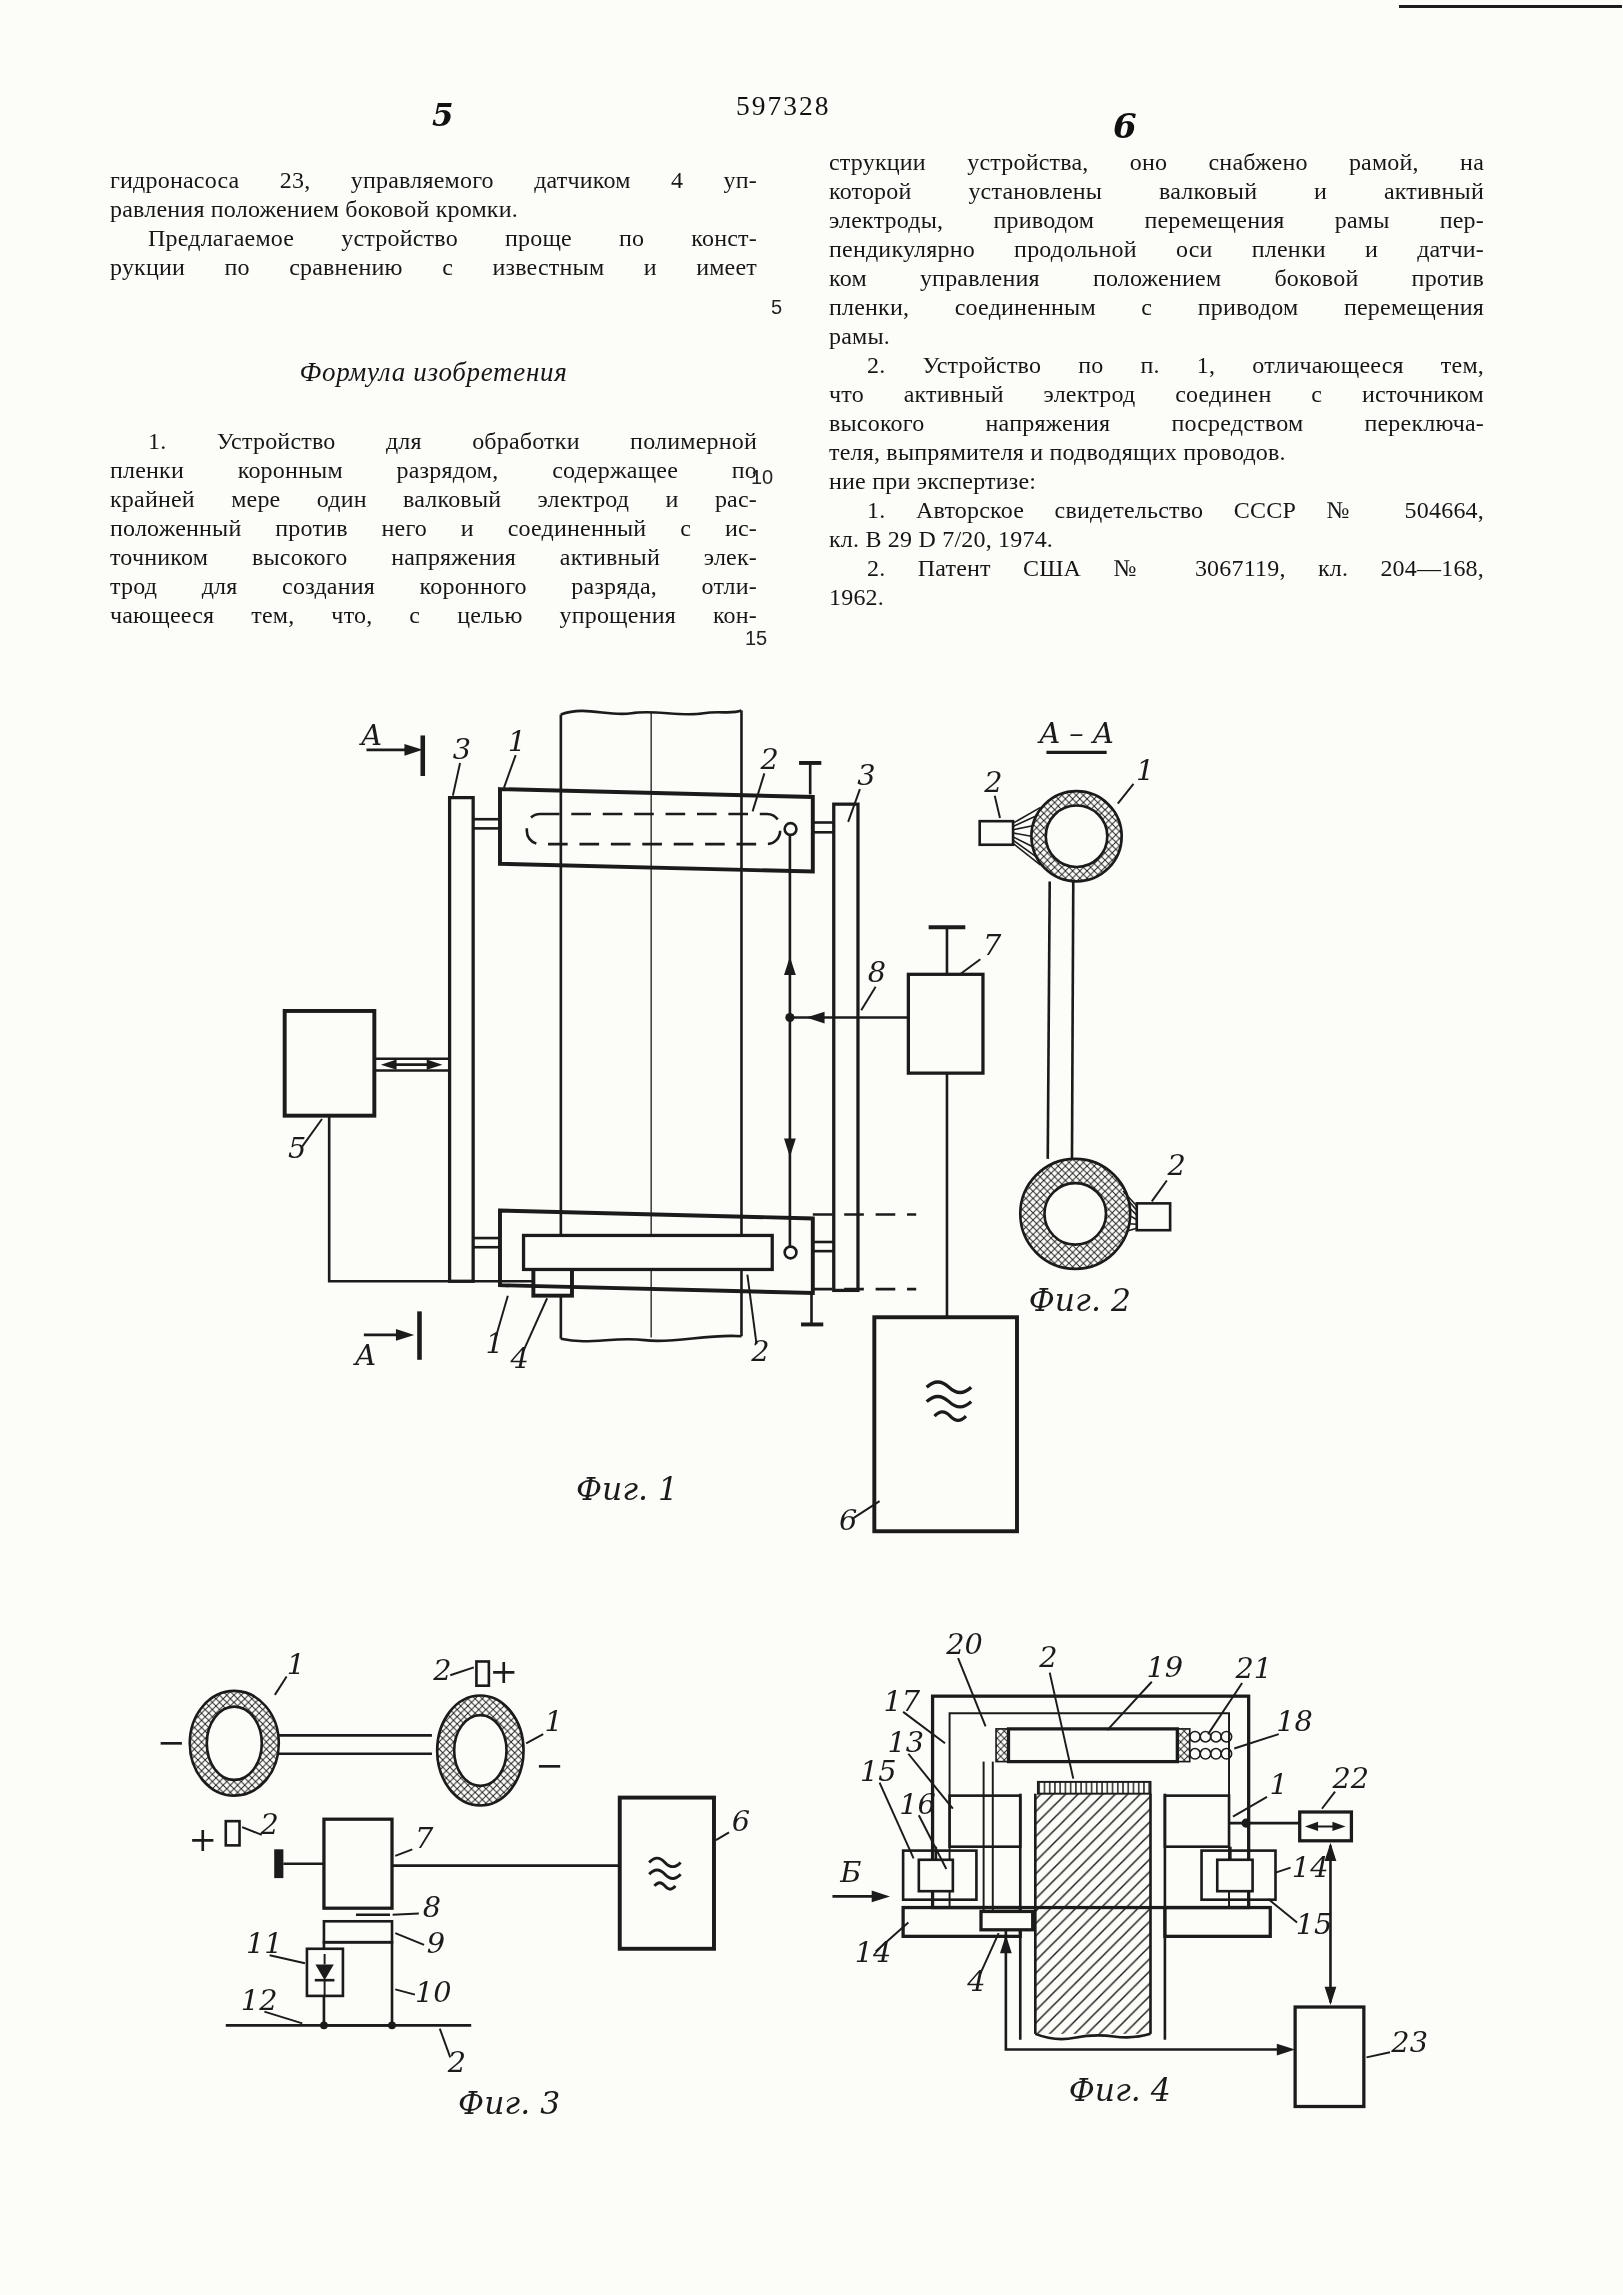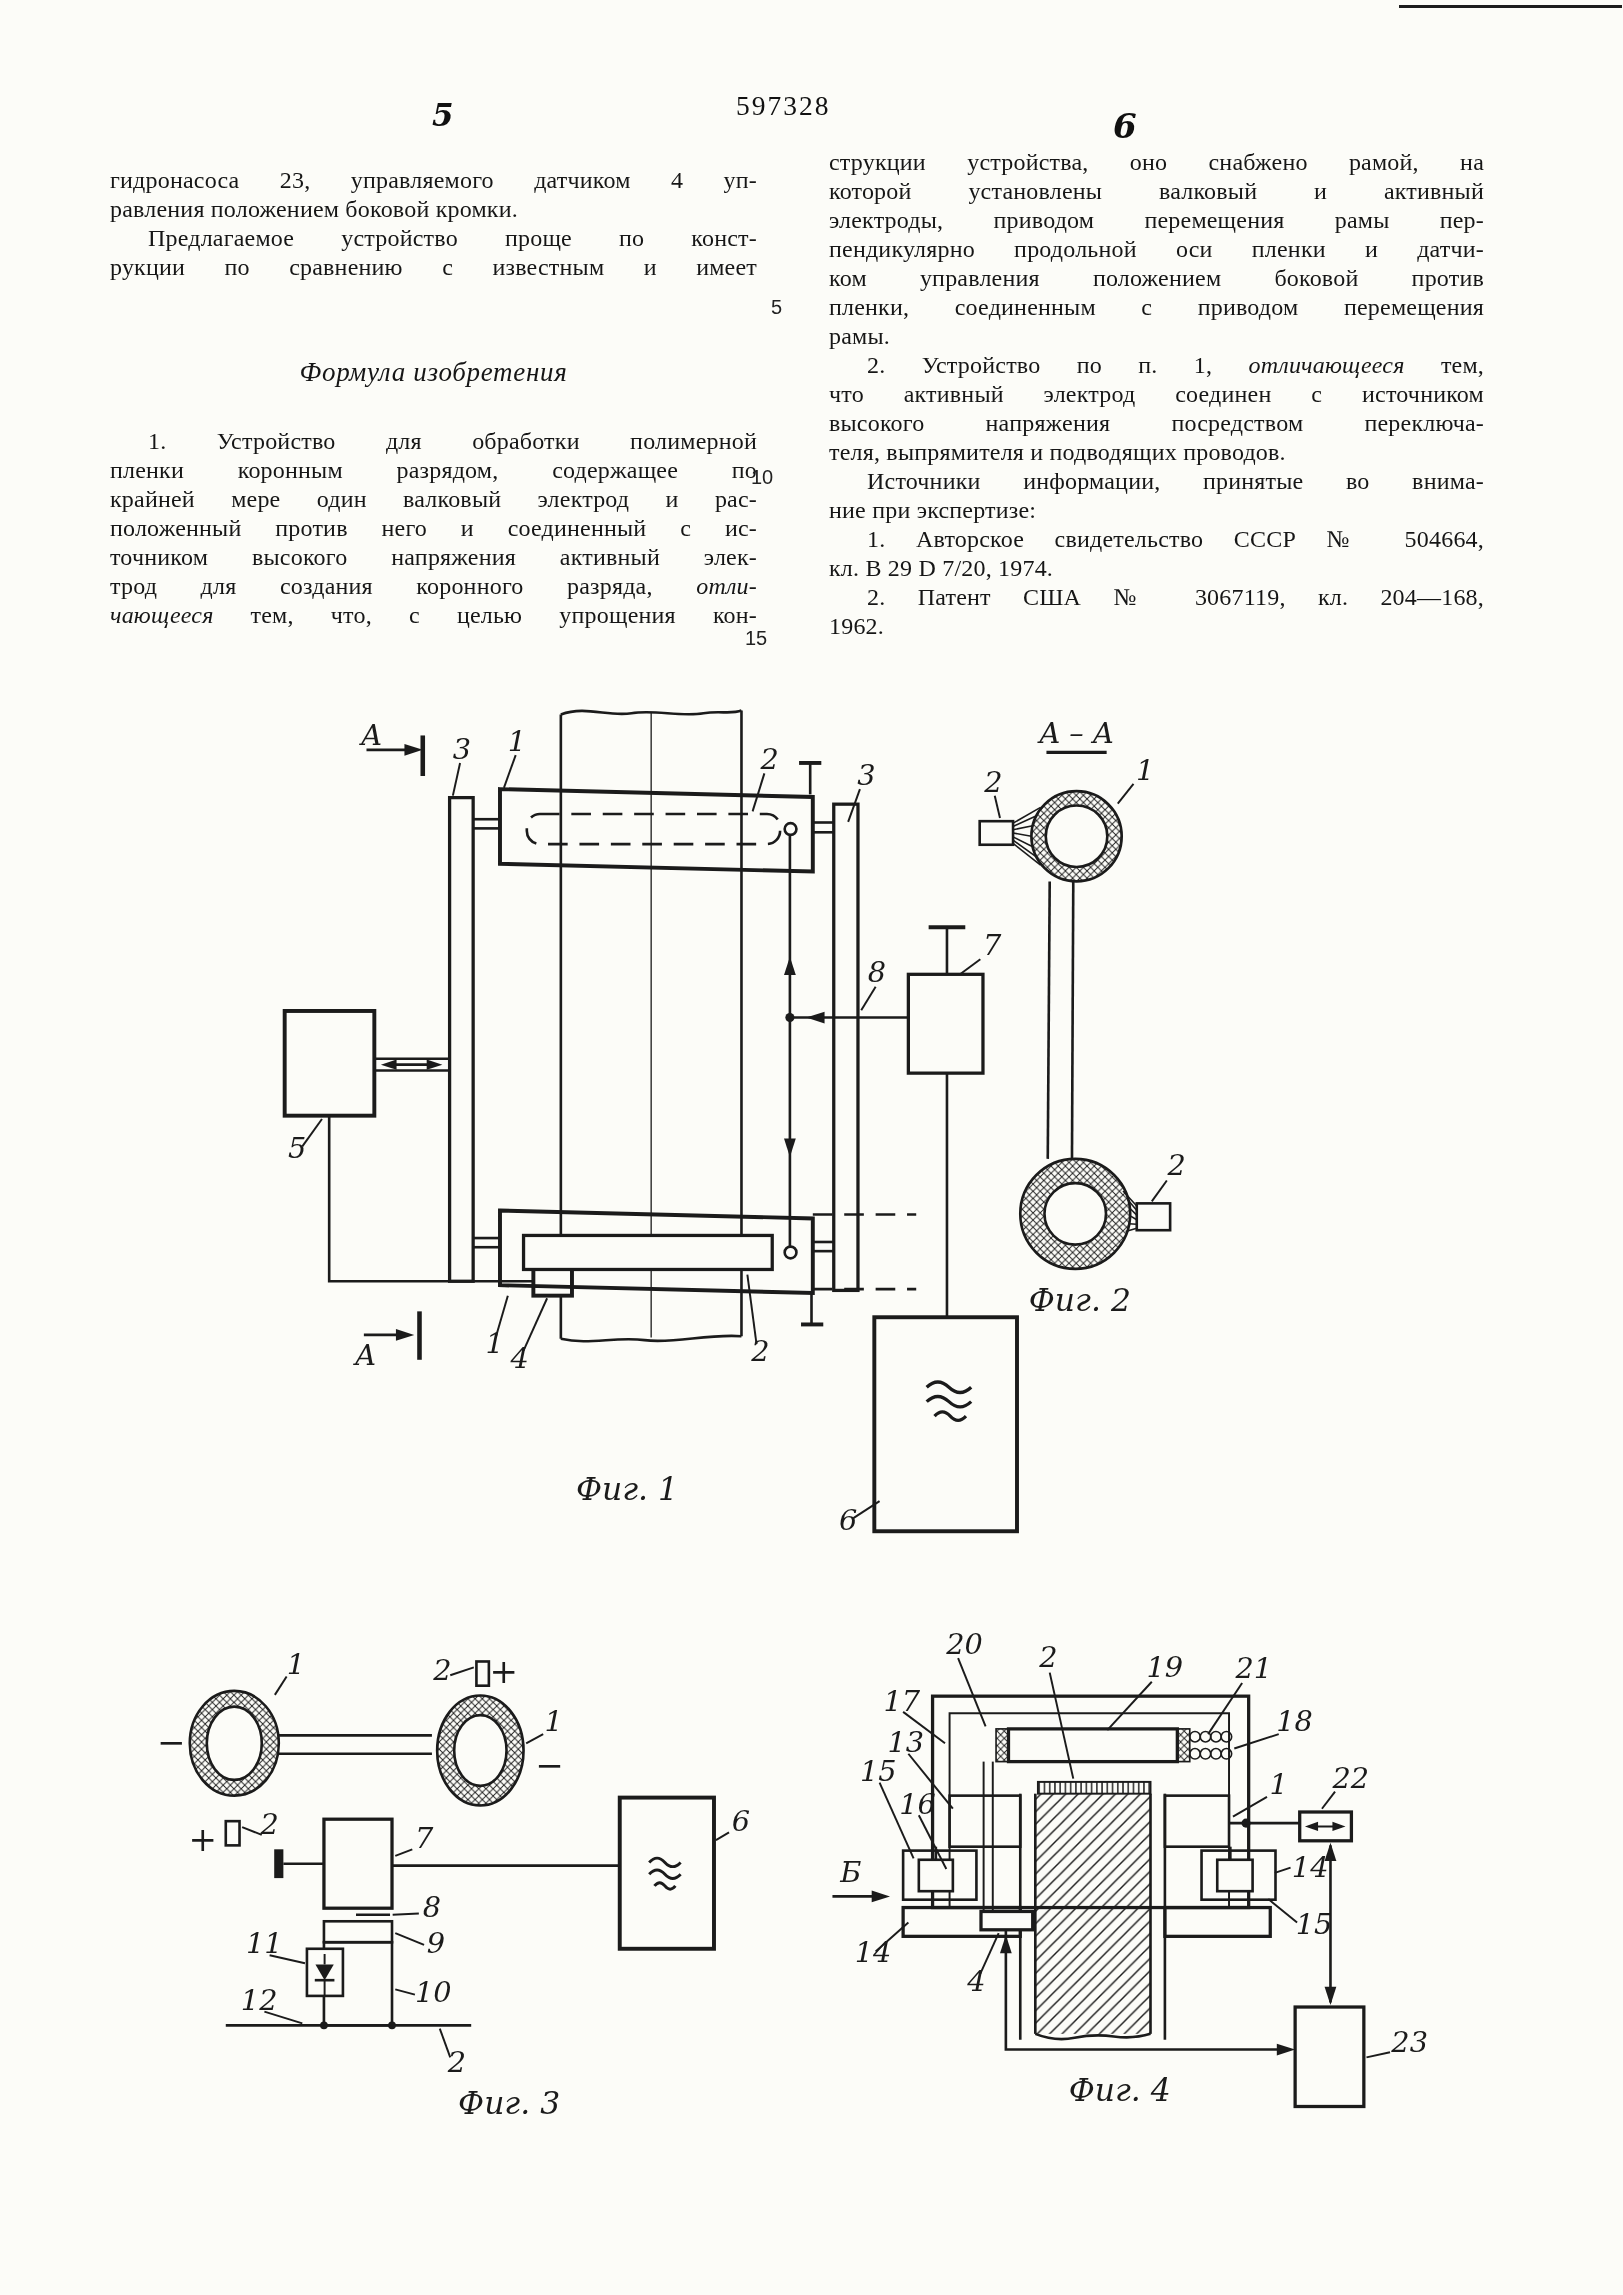--- a/index.html
+++ b/index.html
@@ -3,21 +3,21 @@
 <meta charset="utf-8">
 <style>
   html,body{margin:0;padding:0;background:#d8d8d4;}
   #page{position:relative;width:1623px;height:2295px;background:#fcfcf8;overflow:hidden;
         font-family:"Liberation Serif",serif;color:#161616;}
   .abs{position:absolute;}
   .col{position:absolute;font-size:24px;line-height:29px;}
   .tl{height:29px;text-align:justify;text-align-last:justify;white-space:nowrap;letter-spacing:0.2px;}
   .tl.end{text-align-last:left;}
   .tl.ind{padding-left:38px;}
-  .tl .it{font-style:italic;}
+  .tl .it{}
   .heading{position:absolute;font-style:italic;font-size:27px;letter-spacing:0.7px;text-align:center;}
   .gutter{position:absolute;font-size:20px;font-family:"Liberation Sans",sans-serif;color:#222;}
   .hdr{position:absolute;color:#111;}
   .pagenum{font-family:"DejaVu Serif",serif;font-style:italic;font-weight:bold;}
   .topline{position:absolute;border-top:3.9px solid #1d1d1d;width:223px;height:0;}
   svg text{font-family:"DejaVu Serif",serif;font-style:italic;fill:#1b1b1b;stroke:none;} .t44{font-size:44px;} .t48{font-size:48px;} .t52{font-size:52px;}
 </style>
 </head>
 <body>
 
@@ -50,21 +50,20 @@
       <div class="tl"><span>которой установлены валковый и активный</span></div>
       <div class="tl"><span>электроды, приводом перемещения рамы пер-</span></div>
       <div class="tl"><span>пендикулярно продольной оси пленки и датчи-</span></div>
       <div class="tl"><span>ком управления положением боковой против</span></div>
       <div class="tl"><span>пленки, соединенным с приводом перемещения</span></div>
       <div class="tl end"><span>рамы.</span></div>
       <div class="tl ind"><span>2. Устройство по п. 1, </span><span class="it">отличающееся</span><span> тем,</span></div>
       <div class="tl"><span>что активный электрод соединен с источником</span></div>
       <div class="tl"><span>высокого напряжения посредством переключа-</span></div>
       <div class="tl end"><span>теля, выпрямителя и подводящих проводов.</span></div>
-      <div class="tl ind"><span>Источники информации, принятые во внима-</span></div>
       <div class="tl end"><span>ние при экспертизе:</span></div>
       <div class="tl ind"><span>1. Авторское свидетельство СССР № 504664,</span></div>
       <div class="tl end"><span>кл. B 29 D 7/20, 1974.</span></div>
       <div class="tl ind"><span>2. Патент США № 3067119, кл. 204—168,</span></div>
       <div class="tl end"><span>1962.</span></div>
     </div>
 
   <span class="gutter" style="left:771px;top:296px;">5</span>
   <span class="gutter" style="left:751px;top:466px;">10</span>
   <span class="gutter" style="left:745px;top:627px;">15</span>

